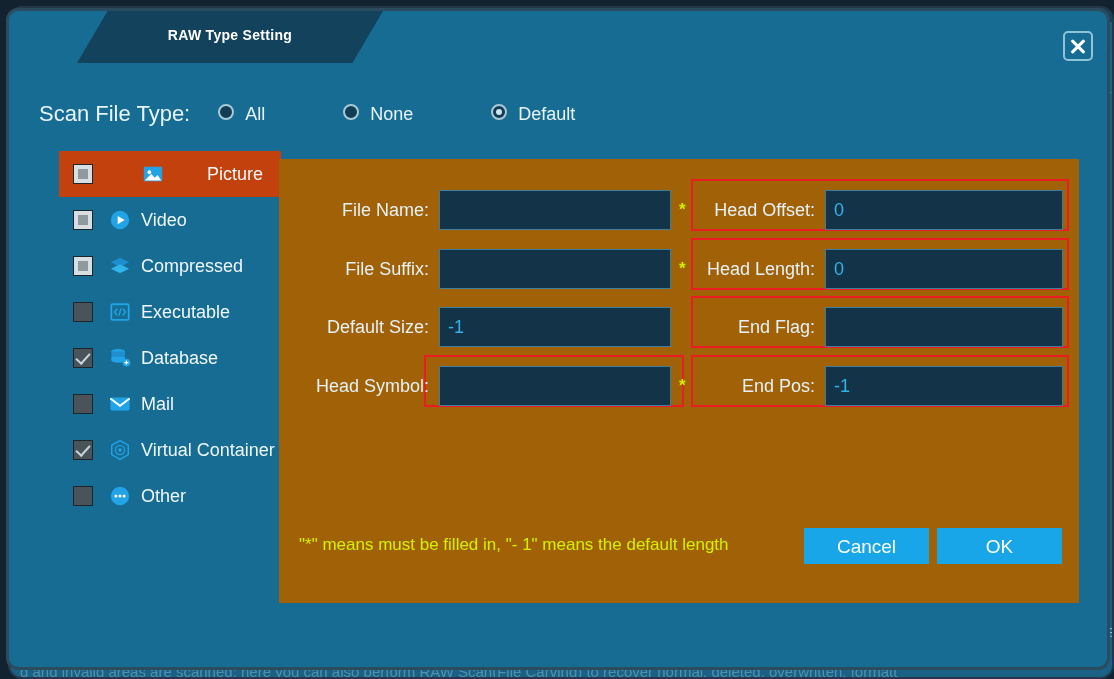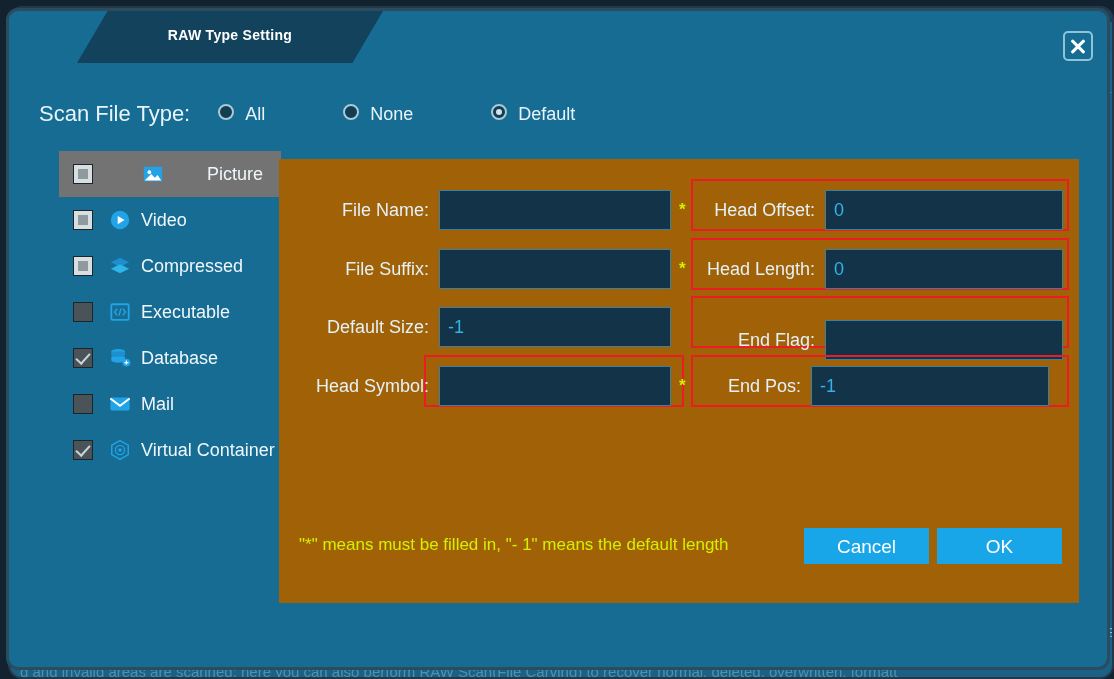--- a/index.html
+++ b/index.html
@@ -139,21 +139,21 @@
   
   .type-list {
     position: absolute; left: 50px; top: 140px;
     width: 222px; height: 452px;
   }
   .type-row {
     display: flex; align-items: center;
     height: 46px; padding-left: 14px;
     box-sizing: border-box; cursor: pointer;
   }
-  .type-row.selected { background: #737373; gap: 33px; }
+  .type-row.selected { background: #c2410c; gap: 33px; }
   .chk {
     width: 20px; height: 20px; box-sizing: border-box;
     background: #4a5458; border: 1px solid #1d2528;
     margin-right: 16px; flex: none; position: relative;
   }
   .chk.partial::after {
     content: ""; position: absolute; left: 3px; top: 3px;
     width: 12px; height: 12px; background: #8f9a9e;
     border: 1px solid #d8dfe2; box-sizing: border-box;
   }
@@ -354,20 +354,32 @@
         <span class="ticon">
           <svg viewBox="0 0 24 24" width="22" height="22">
               <path d="M12 1.8 L21 6.8 V17 L12 22.2 L3 17 V6.8 Z" fill="none" stroke="#22a3e6" stroke-width="1.6"></path>
               <circle cx="12" cy="12" r="5" fill="none" stroke="#22a3e6" stroke-width="1.4"></circle>
               <circle cx="12" cy="12" r="2" fill="#22a3e6"></circle>
             </svg>
         </span>
         <span class="tlabel">Virtual Container</span>
       </div>
 
+      <div class="type-row">
+        <span class="chk"></span>
+        <span class="ticon">
+          <svg viewBox="0 0 24 24" width="22" height="22">
+              <circle cx="12" cy="12" r="10" fill="#22a3e6"></circle>
+              <circle cx="7.5" cy="12" r="1.7" fill="#ffffff"></circle>
+              <circle cx="12" cy="12" r="1.7" fill="#ffffff"></circle>
+              <circle cx="16.5" cy="12" r="1.7" fill="#ffffff"></circle>
+            </svg>
+        </span>
+        <span class="tlabel">Other</span>
+      </div>
     </div>
 
     <div class="form-panel">
       <div class="fgrid">
 
         <div class="frow" style="left:20px; top:30px;">
           <span class="flabel" style="width:130px;">File Name:</span>
           <input class="finput" type="text" style="width: 232px;" value="">
           <span class="star">*</span>
         </div>
@@ -396,27 +408,27 @@
           <input class="finput" type="text" style="width: 238px;" value="0">
         </div>
 
         <div class="hl-box" style="left:412px; top:79px; width:378px; height:52px;"></div>
         <div class="frow" style="left:418px; top:89px;">
           <span class="flabel" style="width:118px;">Head Length:</span>
           <input class="finput" type="text" style="width: 238px;" value="0">
         </div>
 
         <div class="hl-box" style="left:412px; top:137px; width:378px; height:52px;"></div>
-        <div class="frow" style="left:418px; top:160px;">
+        <div class="frow" style="left:418px; top:147px;">
           <span class="flabel" style="width:118px;">End Flag:</span>
           <input class="finput" type="text" style="width: 238px;" value="">
         </div>
 
         <div class="hl-box" style="left:412px; top:196px; width:378px; height:52px;"></div>
-        <div class="frow" style="left:404px; top:206px;">
+        <div class="frow" style="left:418px; top:206px;">
           <span class="flabel" style="width:118px;">End Pos:</span>
           <input class="finput" type="text" style="width: 238px;" value="-1">
         </div>
 
       </div>
     </div>
 
     <div class="note">"*" means must be filled in, "- 1" means the default length</div>
     <button class="dlg-btn" style="left:795px; width:125px;">Cancel</button>
     <button class="dlg-btn" style="left:928px; width:125px;">OK</button>

